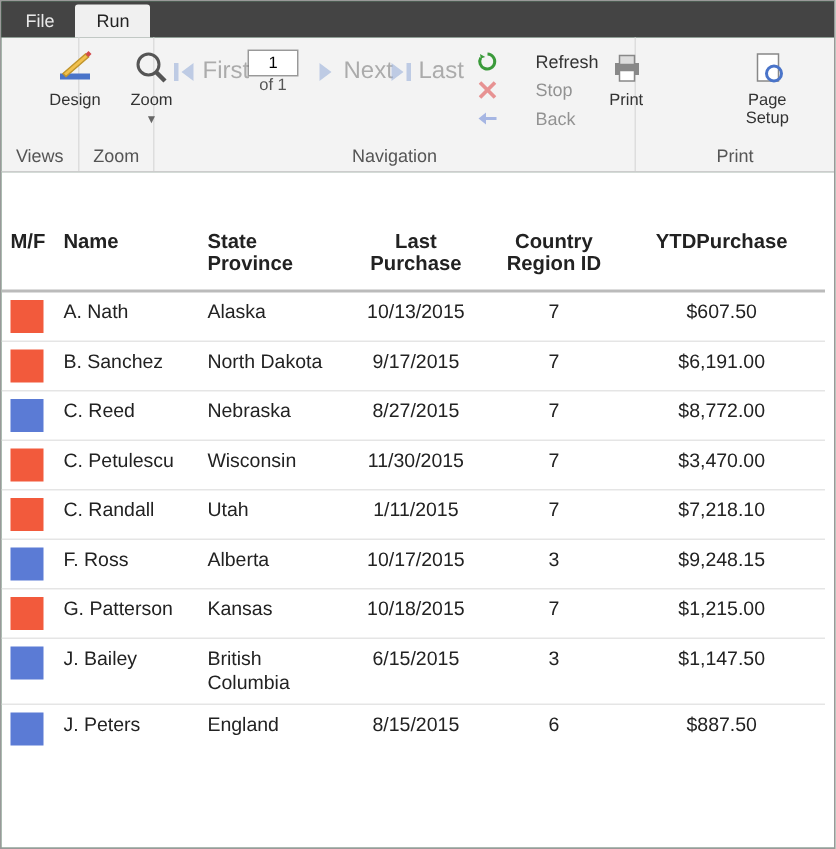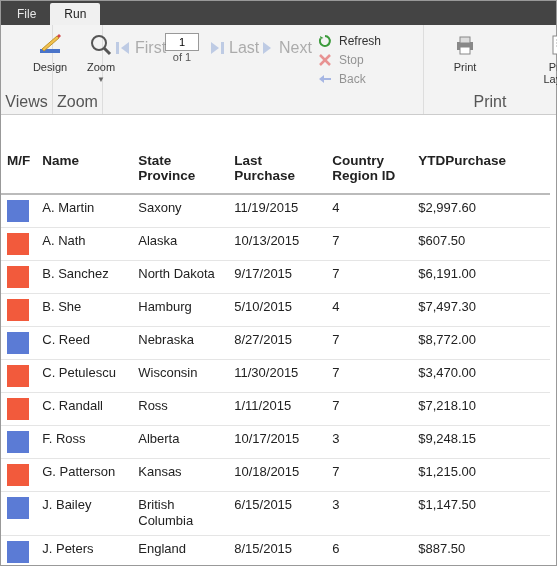--- a/index.html
+++ b/index.html
@@ -4,36 +4,36 @@
 <style>
   * { box-sizing: border-box; }
   html, body { margin:0; padding:0; font-family: "Segoe UI", Arial, sans-serif; background:#fff; }
   .window { width:557px; height:566px; border:1px solid #999; background:#14532d; display:flex; flex-direction:column; }
   .tabbar { background:#444; height:24px; display:flex; align-items:flex-end; padding-left:2px; }
   .tab { font-size:12px; padding:4px 14px 4px 14px; color:#e8e8e8; cursor:pointer; }
   .tab.active { background:#f0f0f0; color:#222; border-top-left-radius:2px; border-top-right-radius:2px;text-align:right; }
   .ribbon { background:#f3f3f3; border-bottom:1px solid #ccc; display:flex; height:90px; }
   .rgroup { border-right:1px solid #ddd; display:flex; flex-direction:column; align-items:center; padding:2px 4px 0 4px; }
   .rgroup-body { flex:1; display:flex; align-items:flex-start; gap:6px; padding-top:2px;}
-  .rgroup-label { font-size:16px; color:#555; padding:2px 0 3px 0; text-align:center; width:100%; }
+  .rgroup-label { font-size:12px; color:#555; padding:2px 0 3px 0; text-align:center; width:100%; }
   .rbtn { display:flex; flex-direction:column; align-items:center; width:48px; font-size:11px; color:#333; cursor:pointer; gap:2px; padding-top:2px;margin-left:47px;}
   .rbtn .ico { width:28px; height:28px; display:flex; align-items:center; justify-content:center; }
   .dimmed { opacity:0.5; }
   .nav-body { display:flex; align-items:center; gap:6px; padding:4px 6px 0 6px; }
   .nav-btn { display:flex; align-items:center; font-size:16px; color:#666; width:44px; gap:2px;}
   .nav-btn .ico { width:22px; height:22px; display:flex; align-items:center; justify-content:center;}
   .pagebox { display:flex; flex-direction:column; align-items:center; font-size:11px; color:#555; margin:0 2px;}
   .pagebox input { width:34px; height:18px; font-size:11px; text-align:center; border:1px solid #999; background:#fff; padding:0; }
   .actions { display:flex; flex-direction:column; gap:3px; font-size:12px; color:#333; padding:4px 8px 0 4px;}
-  .action { display:flex; align-items:center; gap:6px; cursor:pointer; }
+  .action { display:flex; align-items:center; gap:24px; cursor:pointer; }
   .action .aico { width:16px; height:16px; display:flex; align-items:center; justify-content:center;}
   .report { flex:1; overflow:hidden; background:#fff; padding:34px 6px 0 0;}
   table.rpt { border-collapse:collapse; width:100%; font-size:13px; color:#222;}
   table.rpt th { text-align:left; font-weight:bold; padding:4px 6px 10px 6px; vertical-align:top; border-bottom:2px solid #bbb; font-size:13.5px;}
-  table.rpt th.right, table.rpt td.right { text-align:left; }
+  table.rpt th.right, table.rpt td.right { text-align:center; }
   table.rpt td { padding:5px 6px; border-top:1px solid #e5e5e5; vertical-align:top; line-height:1.25;}
   td.mf { width:22px; padding:0; }
   .sw { width:22px; height:22px; }
   th.mf { width:22px; padding-left:2px; }
 </style>
 </head>
 <body>
 
 <div class="window">
 
@@ -88,33 +88,33 @@
               </span>
             <span>First</span>
           </div>
           <div class="pagebox">
             <input value="1" style="">
             <span>of  1</span>
           </div>
           <div class="nav-btn dimmed">
             <span class="ico">
                 <svg width="20" height="20" viewBox="0 0 20 20">
-                  <path d="M4 4 L12 10 L4 16 Z" fill="#8aa4d6"></path>
-                  <rect x="14" y="4" width="3" height="12" fill="#8aa4d6"></rect>
-                </svg>
-              </span>
-            <span>Last</span>
+                  <path d="M6 4 L14 10 L6 16 Z" fill="#8aa4d6"></path>
+                </svg>
+              </span>
+            <span>Next</span>
           </div>
           <div class="nav-btn dimmed">
             <span class="ico">
                 <svg width="20" height="20" viewBox="0 0 20 20">
-                  <path d="M6 4 L14 10 L6 16 Z" fill="#8aa4d6"></path>
-                </svg>
-              </span>
-            <span>Next</span>
+                  <path d="M4 4 L12 10 L4 16 Z" fill="#8aa4d6"></path>
+                  <rect x="14" y="4" width="3" height="12" fill="#8aa4d6"></rect>
+                </svg>
+              </span>
+            <span>Last</span>
           </div>
         </div>
         <div class="actions">
           <div class="action">
             <span class="aico">
                 <svg width="14" height="14" viewBox="0 0 14 14">
                   <path d="M7 2 A5 5 0 1 1 2.5 4.5" fill="none" stroke="#3a9a3a" stroke-width="2"></path>
                   <path d="M2 2 L2.5 5 L5.5 4 Z" fill="#3a9a3a"></path>
                 </svg>
               </span>
@@ -132,33 +132,43 @@
           <div class="action dimmed">
             <span class="aico">
                 <svg width="14" height="12" viewBox="0 0 14 12">
                   <path d="M6 2 L1 6 L6 10 L6 7 L13 7 L13 5 L6 5 Z" fill="#5b7bd5"></path>
                 </svg>
               </span>
             <span>Back</span>
           </div>
         </div>
       </div>
+      <div class="rgroup-label">Navigation</div>
     </div>
 
     <div class="rgroup" style="width:132px;border-right:none">
       <div class="rgroup-body">
         <div class="rbtn" style="width:40px">
           <span class="ico">
               <svg width="24" height="24" viewBox="0 0 24 24">
                 <rect x="4" y="9" width="16" height="8" fill="#888"></rect>
                 <rect x="7" y="4" width="10" height="6" fill="#ddd" stroke="#888"></rect>
                 <rect x="7" y="14" width="10" height="7" fill="#fff" stroke="#888"></rect>
               </svg>
             </span>
           <span>Print</span>
+        </div>
+        <div class="rbtn" style="width:42px">
+          <span class="ico">
+              <svg width="24" height="24" viewBox="0 0 24 24">
+                <rect x="5" y="3" width="14" height="18" fill="#fff" stroke="#888"></rect>
+                <circle cx="16" cy="16" r="5" fill="none" stroke="#4a74c9" stroke-width="2"></circle>
+              </svg>
+            </span>
+          <span style="text-align:center;line-height:1.1">Page Setup</span>
         </div>
         <div class="rbtn" style="width:44px">
           <span class="ico">
               <svg width="24" height="24" viewBox="0 0 24 24">
                 <rect x="5" y="3" width="14" height="18" fill="#fff" stroke="#888"></rect>
                 <line x1="8" y1="7" x2="16" y2="7" stroke="#aaa"></line>
                 <line x1="8" y1="10" x2="16" y2="10" stroke="#aaa"></line>
                 <line x1="8" y1="13" x2="16" y2="13" stroke="#aaa"></line>
               </svg>
             </span>
@@ -177,60 +187,40 @@
           <th style="width:96px">Name</th>
           <th style="width:96px">State Province</th>
           <th class="right" style="width:98px">Last Purchase</th>
           <th class="right" style="width:86px">Country Region ID</th>
           <th class="right">YTDPurchase</th>
         </tr>
       </thead>
       <tbody id="rpt-body">
           <tr>
             <td class="mf">
-              <div class="sw" style="background:#5b7bd5"></div>
-            </td>
-            <td>A. Martin</td>
-            <td>Saxony</td>
-            <td class="right">11/19/2015</td>
-            <td class="right">4</td>
-            <td class="right">$2,997.60</td>
-          </tr>
-          <tr>
-            <td class="mf">
               <div class="sw" style="background:#f25a3c"></div>
             </td>
             <td>A. Nath</td>
             <td>Alaska</td>
             <td class="right">10/13/2015</td>
             <td class="right">7</td>
             <td class="right">$607.50</td>
           </tr>
           <tr>
             <td class="mf">
               <div class="sw" style="background:#f25a3c"></div>
             </td>
             <td>B. Sanchez</td>
             <td>North Dakota</td>
             <td class="right">9/17/2015</td>
             <td class="right">7</td>
             <td class="right">$6,191.00</td>
           </tr>
           <tr>
             <td class="mf">
-              <div class="sw" style="background:#f25a3c"></div>
-            </td>
-            <td>B. She</td>
-            <td>Hamburg</td>
-            <td class="right">5/10/2015</td>
-            <td class="right">4</td>
-            <td class="right">$7,497.30</td>
-          </tr>
-          <tr>
-            <td class="mf">
               <div class="sw" style="background:#5b7bd5"></div>
             </td>
             <td>C. Reed</td>
             <td>Nebraska</td>
             <td class="right">8/27/2015</td>
             <td class="right">7</td>
             <td class="right">$8,772.00</td>
           </tr>
           <tr>
             <td class="mf">
@@ -240,21 +230,21 @@
             <td>Wisconsin</td>
             <td class="right">11/30/2015</td>
             <td class="right">7</td>
             <td class="right">$3,470.00</td>
           </tr>
           <tr>
             <td class="mf">
               <div class="sw" style="background:#f25a3c"></div>
             </td>
             <td>C. Randall</td>
-            <td>Ross</td>
+            <td>Utah</td>
             <td class="right">1/11/2015</td>
             <td class="right">7</td>
             <td class="right">$7,218.10</td>
           </tr>
           <tr>
             <td class="mf">
               <div class="sw" style="background:#5b7bd5"></div>
             </td>
             <td>F. Ross</td>
             <td>Alberta</td>

